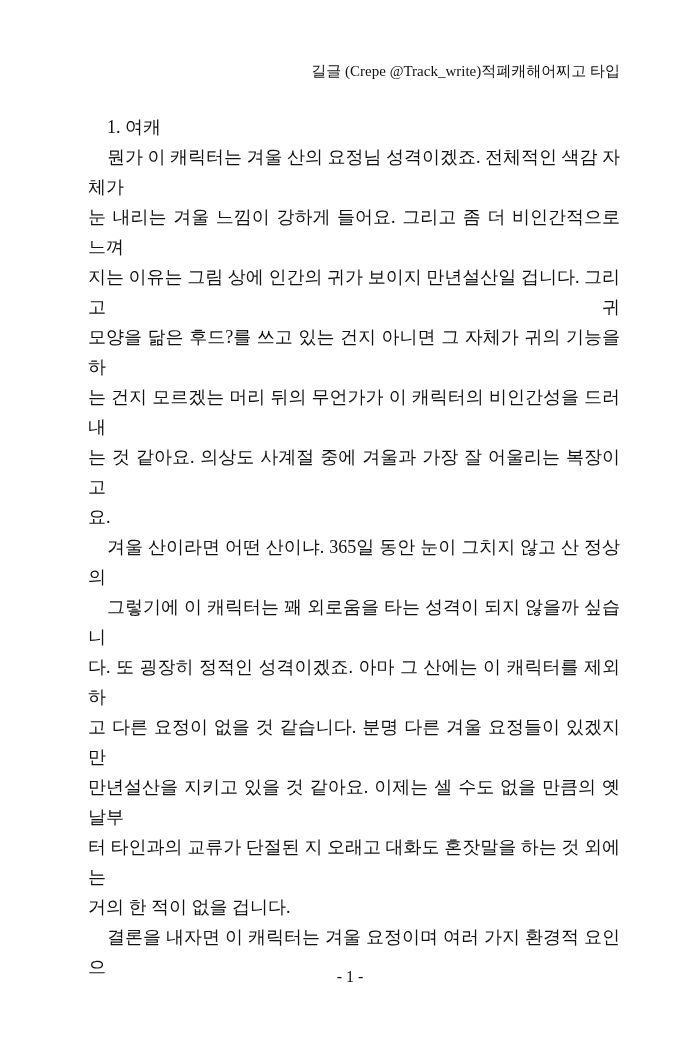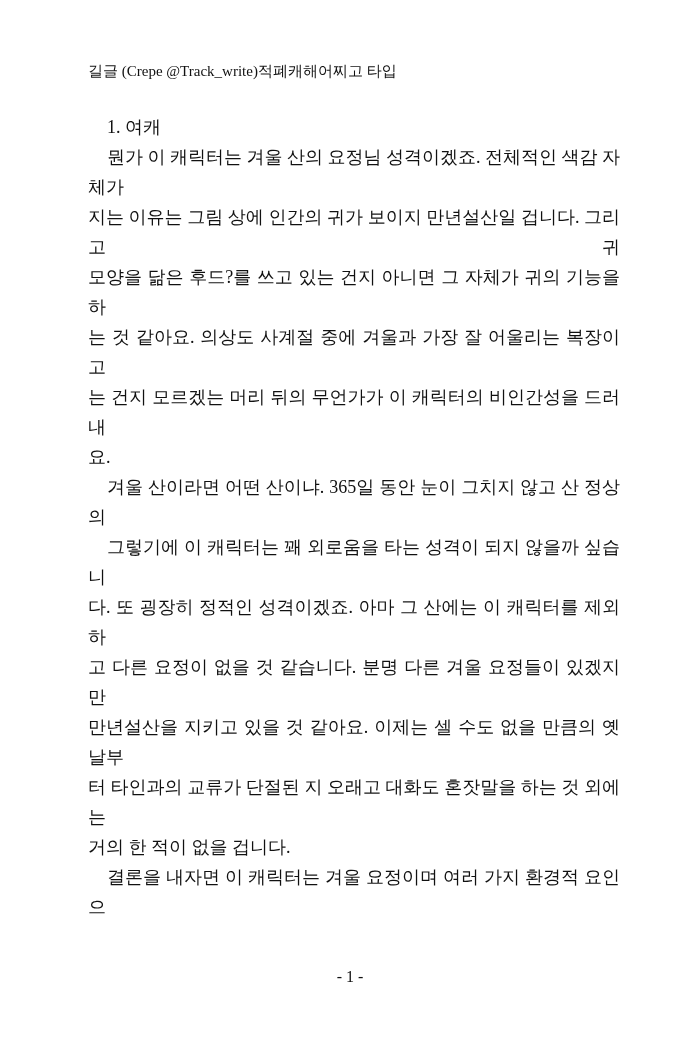--- a/index.html
+++ b/index.html
@@ -15,21 +15,21 @@
     color: #111111;
     font-family: "Liberation Serif", "DejaVu Serif", serif;
     overflow: hidden;
   }
   .header {
     position: absolute;
     top: 61px;
     left: 88px;
     right: 80px;
     display: flex;
-    justify-content: flex-start;
+    justify-content: flex-end;
     align-items: baseline;
     font-size: 15px;
     line-height: 20px;
   }
   .doc-body {
     position: absolute;
     top: 112px;
     left: 88px;
     right: 80px;
     font-size: 18px;
@@ -68,24 +68,25 @@
   <div class="header">
     <span>길글 (Crepe @Track_write)</span>
     <span>적폐캐해어찌고 타입</span>
   </div>
 
   <div class="doc-body" id="doc-body">
       <div class="section">
         <div class="line heading">1. 여캐</div>
         <div class="paragraph">
           <div class="line first">뭔가 이 캐릭터는 겨울 산의 요정님 성격이겠죠. 전체적인 색감 자체가</div>
+          <div class="line">눈 내리는 겨울 느낌이 강하게 들어요. 그리고 좀 더 비인간적으로 느껴</div>
           <div class="line">지는 이유는 그림 상에 인간의 귀가 보이지 만년설산일 겁니다. 그리고 귀</div>
           <div class="line">모양을 닮은 후드?를 쓰고 있는 건지 아니면 그 자체가 귀의 기능을 하</div>
+          <div class="line">는 건지 모르겠는 머리 뒤의 무언가가 이 캐릭터의 비인간성을 드러내</div>
           <div class="line">는 것 같아요. 의상도 사계절 중에 겨울과 가장 잘 어울리는 복장이고</div>
-          <div class="line">는 건지 모르겠는 머리 뒤의 무언가가 이 캐릭터의 비인간성을 드러내</div>
           <div class="line last">요.</div>
         </div>
         <div class="paragraph">
           <div class="line first">겨울 산이라면 어떤 산이냐. 365일 동안 눈이 그치지 않고 산 정상의</div>
         </div>
         <div class="paragraph">
           <div class="line first">그렇기에 이 캐릭터는 꽤 외로움을 타는 성격이 되지 않을까 싶습니</div>
           <div class="line">다. 또 굉장히 정적인 성격이겠죠. 아마 그 산에는 이 캐릭터를 제외하</div>
           <div class="line">고 다른 요정이 없을 것 같습니다. 분명 다른 겨울 요정들이 있겠지만</div>
           <div class="line">만년설산을 지키고 있을 것 같아요. 이제는 셀 수도 없을 만큼의 옛날부</div>

